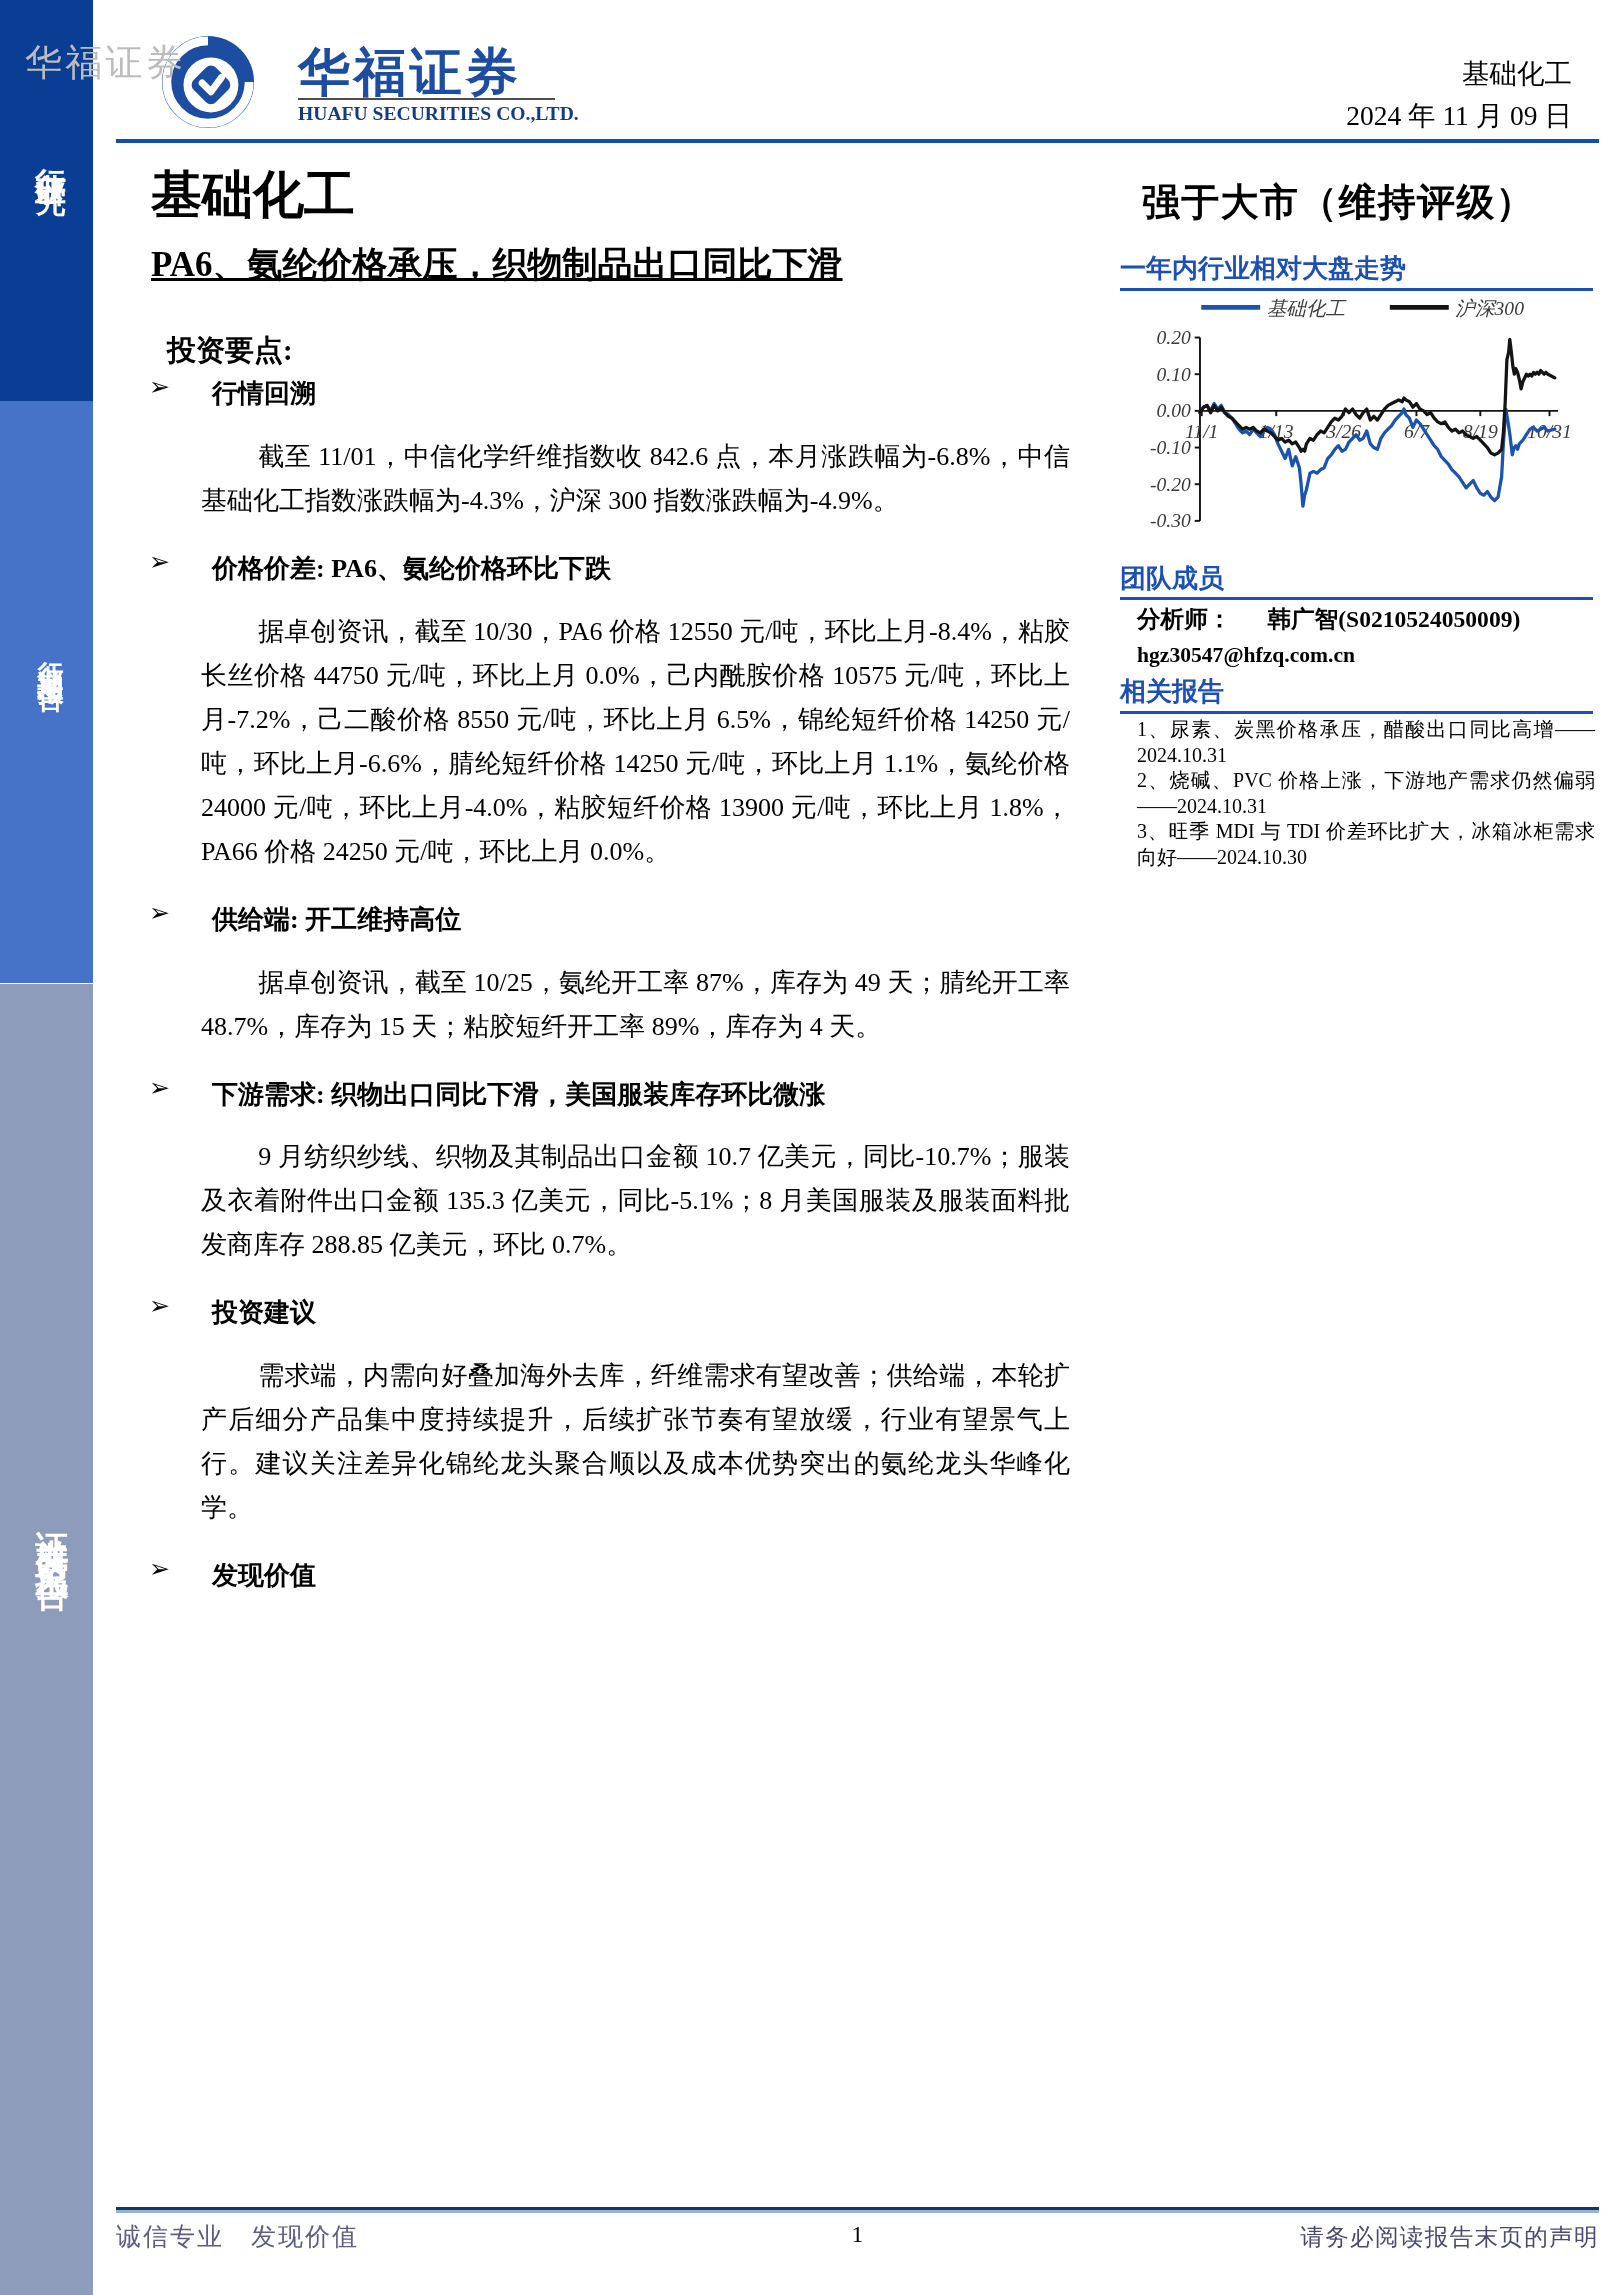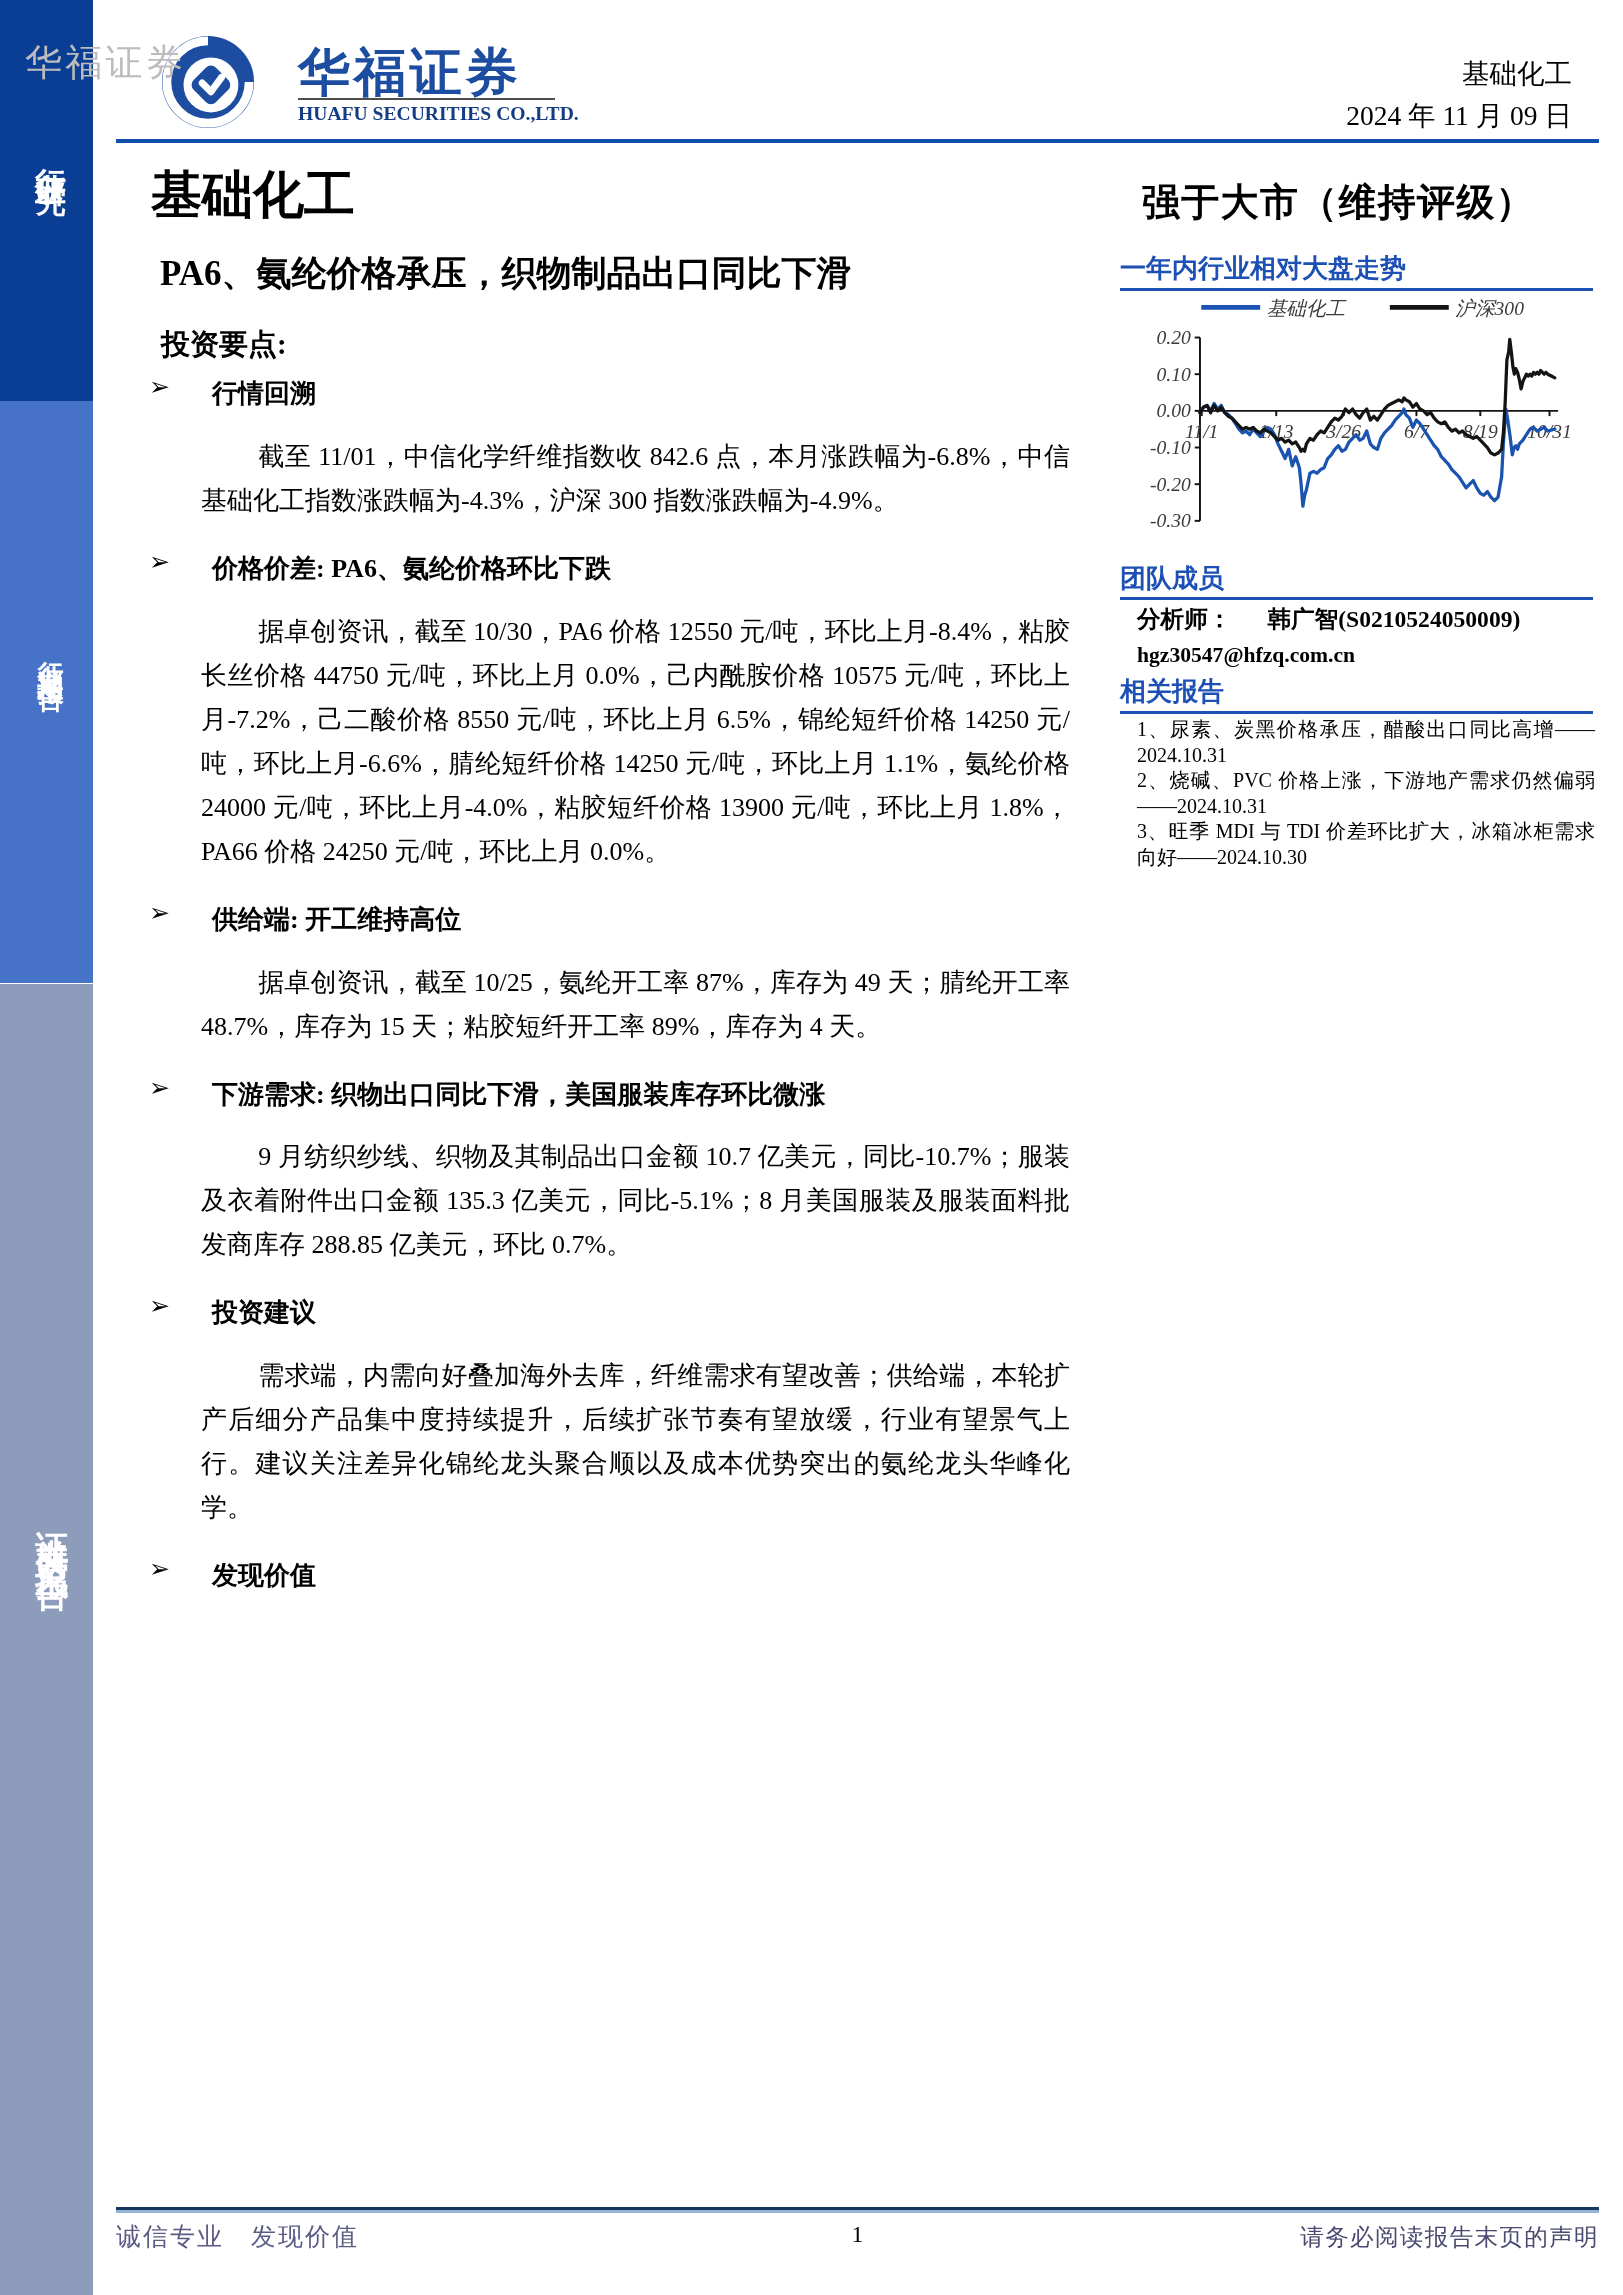--- a/index.html
+++ b/index.html
@@ -78,22 +78,22 @@
   <path d="M44 51 L53 60 L64 45" stroke="#ffffff" stroke-width="7" fill="none" stroke-linecap="round" stroke-linejoin="round"></path>
 </svg>
 <div class="abs logo-cn">华福证券</div>
 <div class="abs logo-divider"></div>
 <div class="abs logo-en">HUAFU SECURITIES CO.,LTD.</div>
 <div class="abs hdr-industry">基础化工</div>
 <div class="abs hdr-date">2024 年 11 月 09 日</div>
 <div class="abs hdr-rule"></div>
 
 <h1 class="abs doc-section" style="margin:0;">基础化工</h1>
-<h2 class="abs doc-title" style="margin:9px;">PA6、氨纶价格承压，织物制品出口同比下滑</h2>
-<h3 class="abs doc-subtitle" style="margin:10px;">投资要点:</h3>
+<h2 class="abs doc-title" style="margin:0;text-decoration:underline;">PA6、氨纶价格承压，织物制品出口同比下滑</h2>
+<h3 class="abs doc-subtitle" style="margin:16px;">投资要点:</h3>
 
 <div class="abs key-points">
   <section class="kp-section">
     <div class="kp-heading">
       <span class="kp-marker">➢</span>
       <h3 class="kp-title">行情回溯</h3>
     </div>
   <p class="kp-para">截至 11/01，中信化学纤维指数收 842.6 点，本月涨跌幅为-6.8%，中信基础化工指数涨跌幅为-4.3%，沪深 300 指数涨跌幅为-4.9%。</p>
     </section>
 

